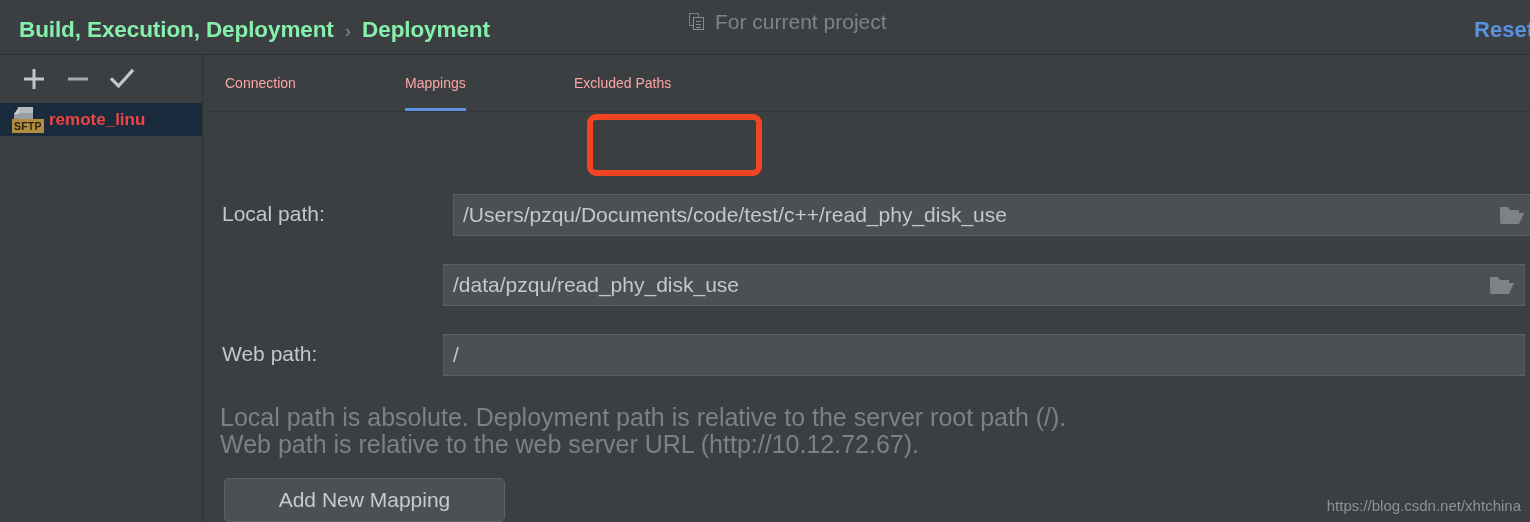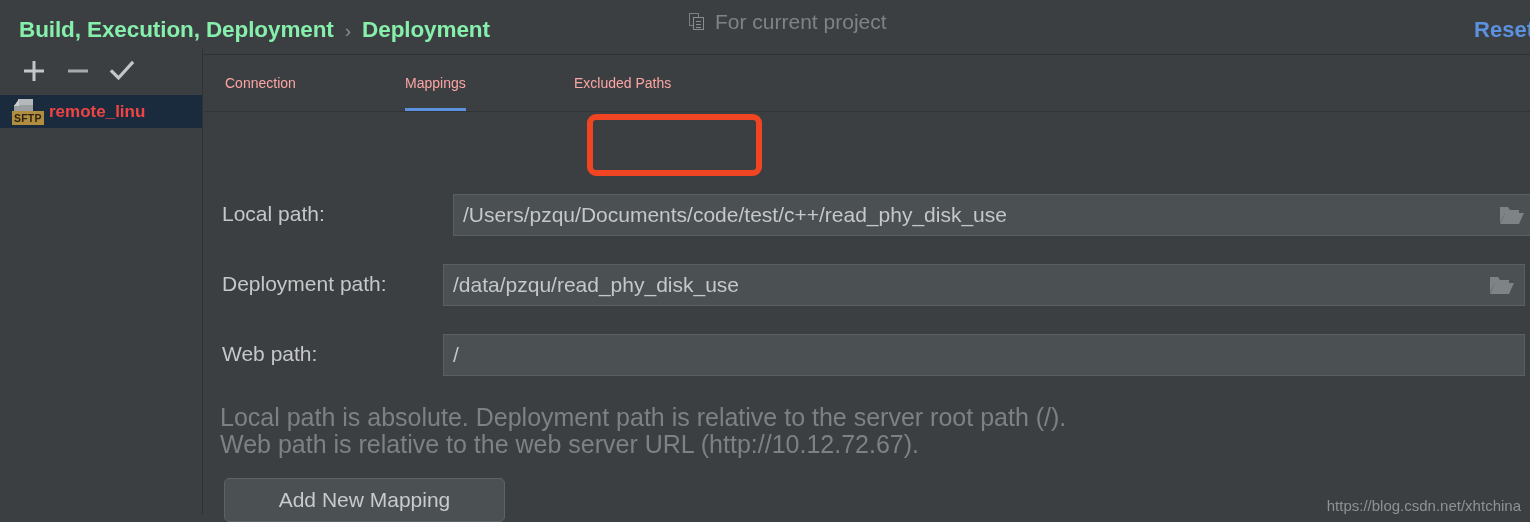--- a/index.html
+++ b/index.html
@@ -94,21 +94,21 @@
     font-size: 22px;
     font-weight: bold;
     color: #5b91df;
     white-space: nowrap;
     cursor: pointer;
   }
 
   
   .sidebar {
     position: absolute;
-    left: 0; top: 47px;
+    left: 0; top: 55px;
     width: 203px;
     height: 467px;
     background: #3c3f41;
     border-right: 1px solid #2f3133;
     box-sizing: border-box;
   }
   .side-toolbar {
     position: absolute;
     left: 0; top: 0;
     width: 202px; height: 48px;
@@ -410,21 +410,20 @@
           <span class="browse-icon">
             <svg width="26" height="21" viewBox="0 0 26 21">
               <path d="M1 2 H9 L11 5 H20 V8 H6 L1 18 Z" fill="#7e8385"></path>
               <path d="M6 8 H25 L20 19 H1 Z" fill="#7e8385"></path>
             </svg>
           </span>
         </div>
       </div>
 
       <div class="row" id="row-deploy">
-        <span class="row-label">Deployment path:</span>
         <div class="field">
           <span class="field-text">/data/pzqu/read_phy_disk_use</span>
           <span class="browse-icon">
             <svg width="26" height="21" viewBox="0 0 26 21">
               <path d="M1 2 H9 L11 5 H20 V8 H6 L1 18 Z" fill="#7e8385"></path>
               <path d="M6 8 H25 L20 19 H1 Z" fill="#7e8385"></path>
             </svg>
           </span>
         </div>
       </div>

